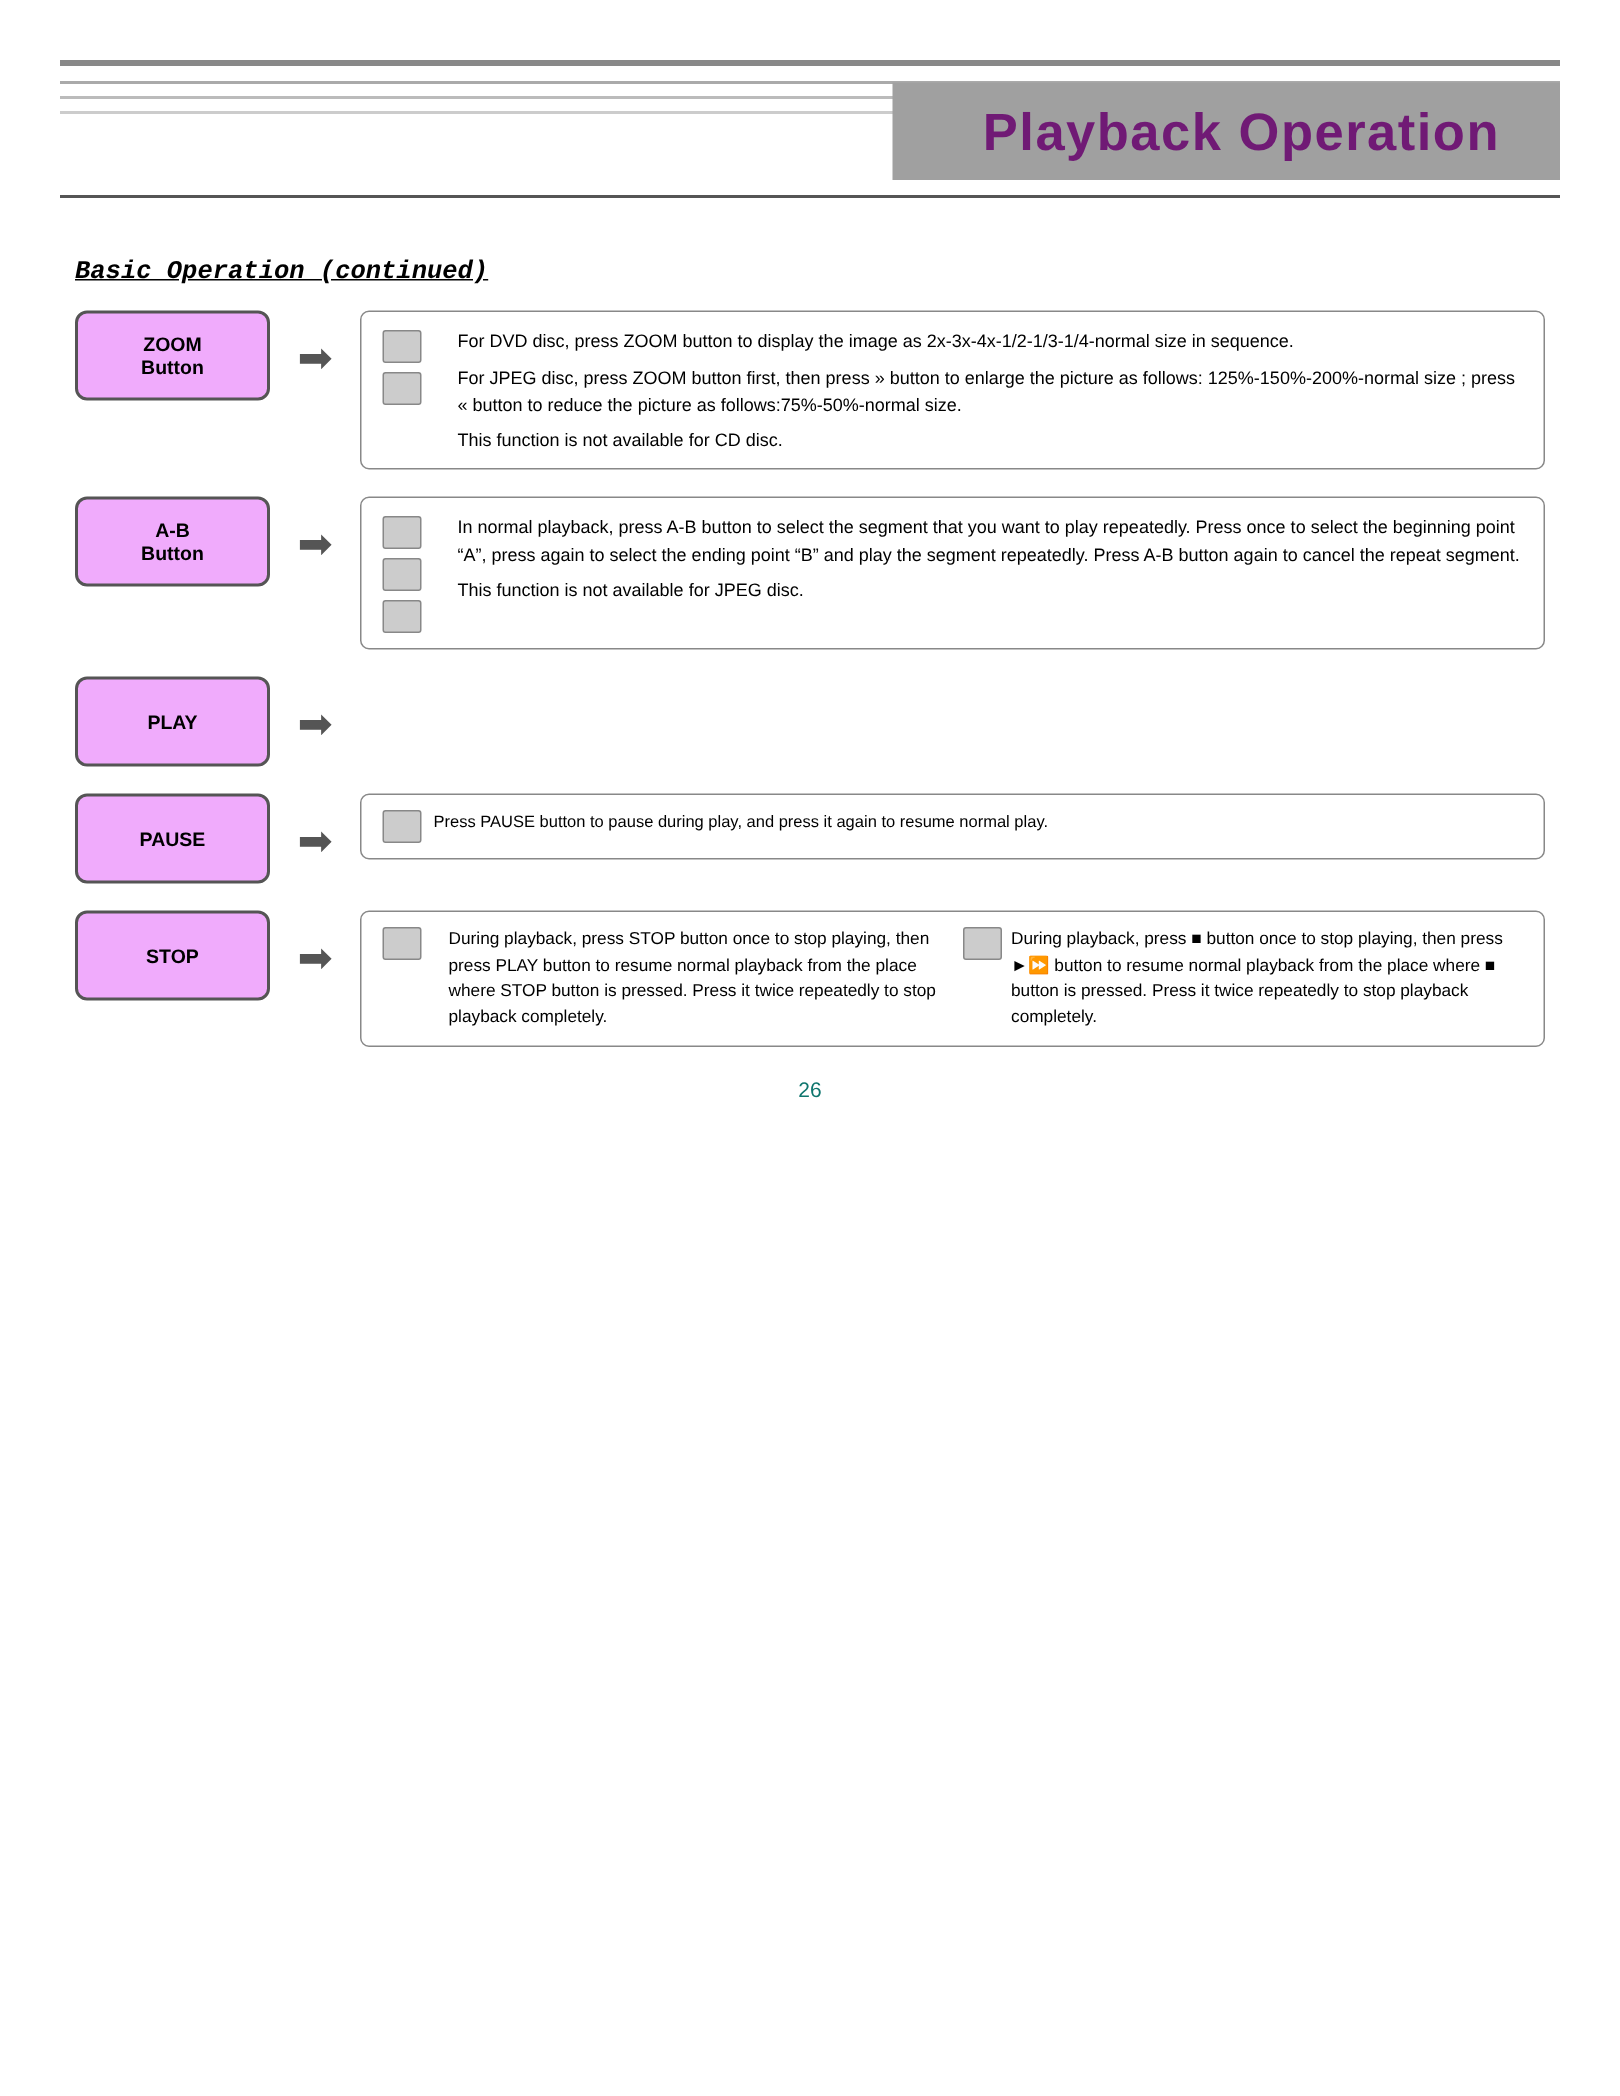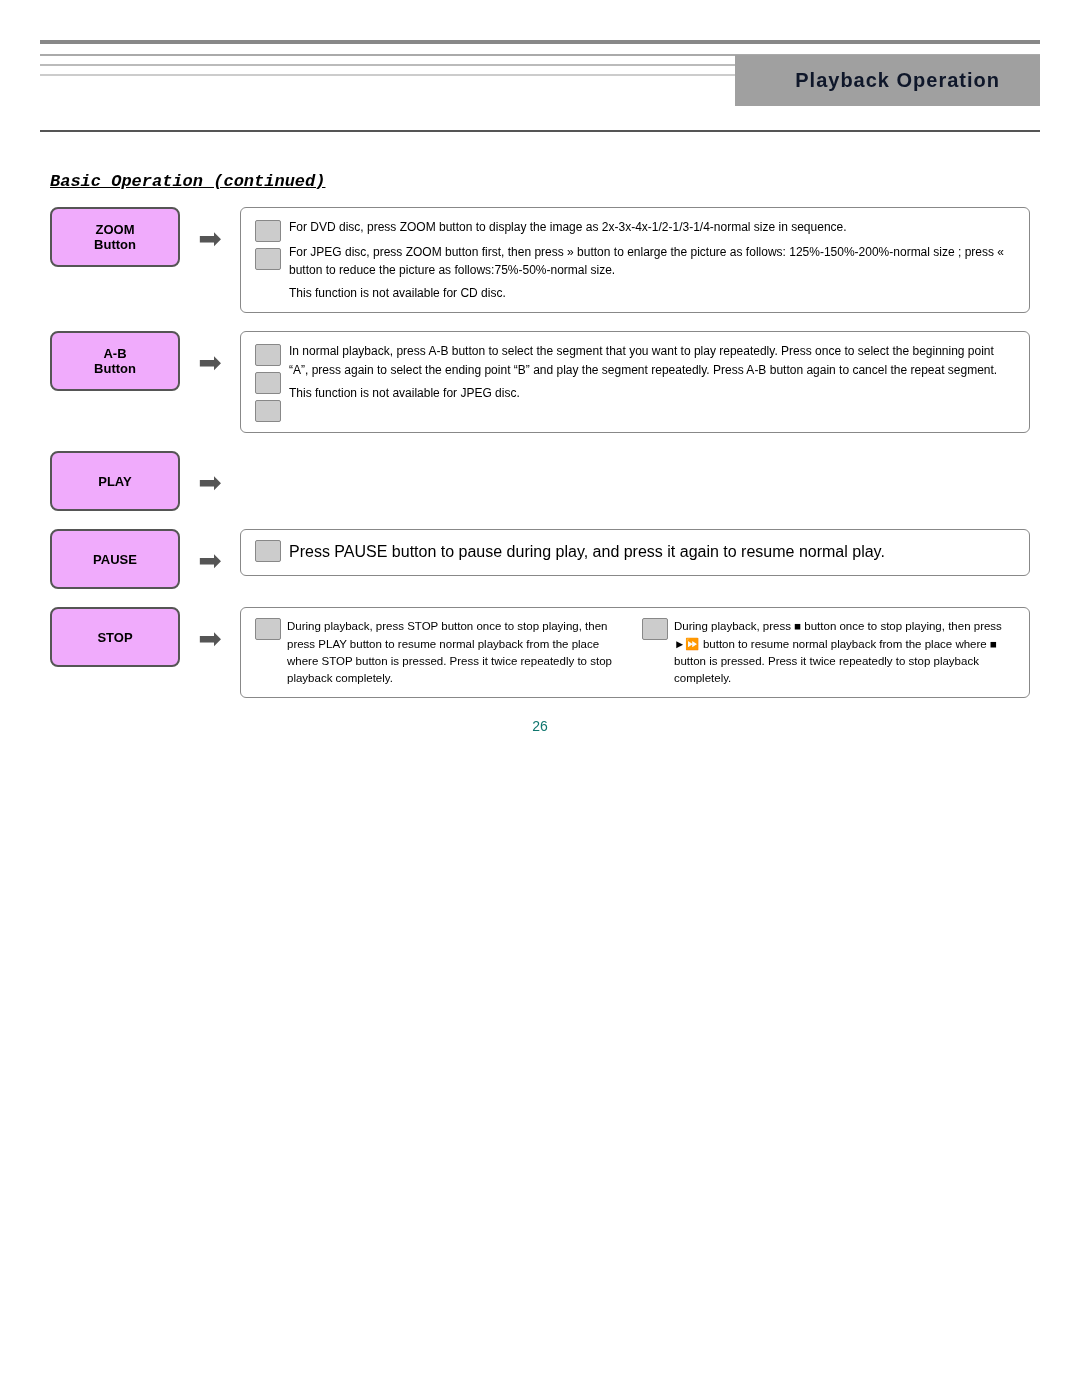--- a/index.html
+++ b/index.html
@@ -21,23 +21,23 @@
     }
     .header-title-box {
       position: relative;
       float: right;
       background: #a0a0a0;
       padding: 14px 40px 14px 60px;
       margin-top: 20px;
       margin-bottom: 10px;
     }
     .header-title {
-      font-size: 20px;
+      font-size: 35px;
       font-weight: bold;
-      color: #0f172a;
+      color: #701a75;
       letter-spacing: 1px;
     }
     .header-divider {
       clear: both;
       border: none;
       border-top: 2px solid #555;
       margin: 10px 0 20px 0;
     }
 
     
@@ -101,21 +101,21 @@
       border: 1.5px solid #888;
       border-radius: 6px;
       padding: 10px 14px;
       font-size: 12px;
       line-height: 1.55;
       background: #fff;
     }
 
     .desc-with-icon {
       display: flex;
-      gap: 8px;
+      gap: 24px;
       align-items: flex-start;
     }
     .desc-icons-col {
       display: flex;
       flex-direction: column;
       gap: 6px;
       margin-top: 2px;
     }
     .disc-icon-sm {
       width: 26px;
@@ -146,21 +146,21 @@
       font-size: 11.5px;
       line-height: 1.5;
     }
     .stop-inner-desc .panel {
       flex: 1;
     }
 
     
     .pause-inner-desc {
       display: flex;
-      font-size: 16px;
+      font-size: 11px;
       line-height: 1.55;
     }
     .pause-inner-desc .panel {
       flex: 1;
     }
 
     .play-desc-with-icon {
       display: flex;
       gap: 10px;
       align-items: flex-start;
@@ -258,21 +258,21 @@
   </div>
 
   <div class="op-row">
     <div class="btn-box">
       <span class="btn-label">STOP</span>
     </div>
     <div class="arrow">➡</div>
     <div class="desc-box">
       <div class="stop-inner-desc">
         <div class="panel">
-          <div style="display:flex;gap:6px;align-items:flex-start;">
+          <div style="display:flex;gap:18px;align-items:flex-start;">
             <div class="disc-icon-sm"></div>
             <p>During playback, press STOP button once to stop playing, then press PLAY button to resume normal playback from the place where STOP button is pressed. Press it twice repeatedly to stop playback completely.</p>
           </div>
         </div>
         <div class="panel">
           <div style="display:flex;gap:6px;align-items:flex-start;">
             <div class="disc-icon-sm"></div>
             <p>During playback, press ■ button once to stop playing, then press ►⏩ button to resume normal playback from the place where ■ button is pressed. Press it twice repeatedly to stop playback completely.</p>
           </div>
         </div>

